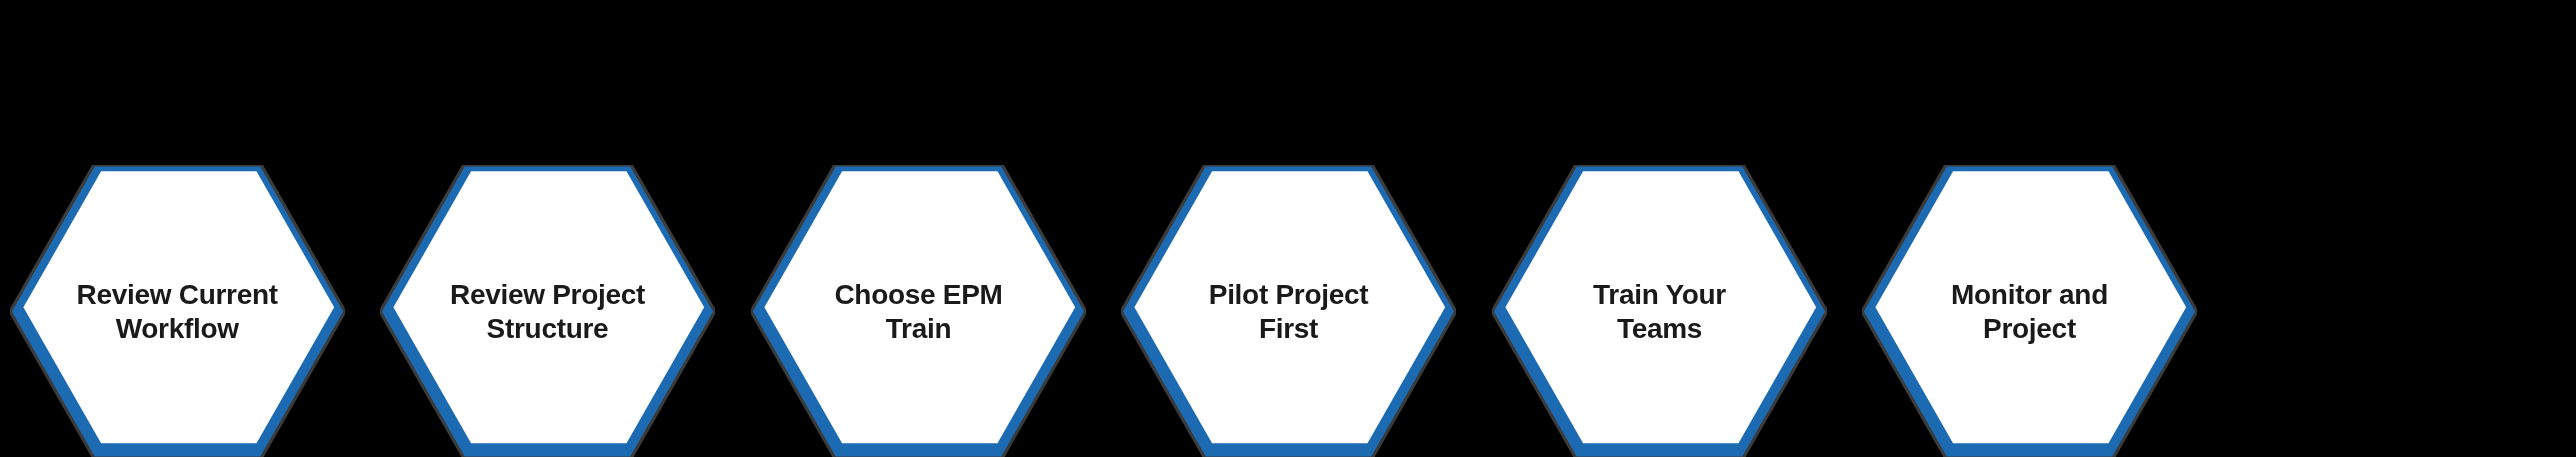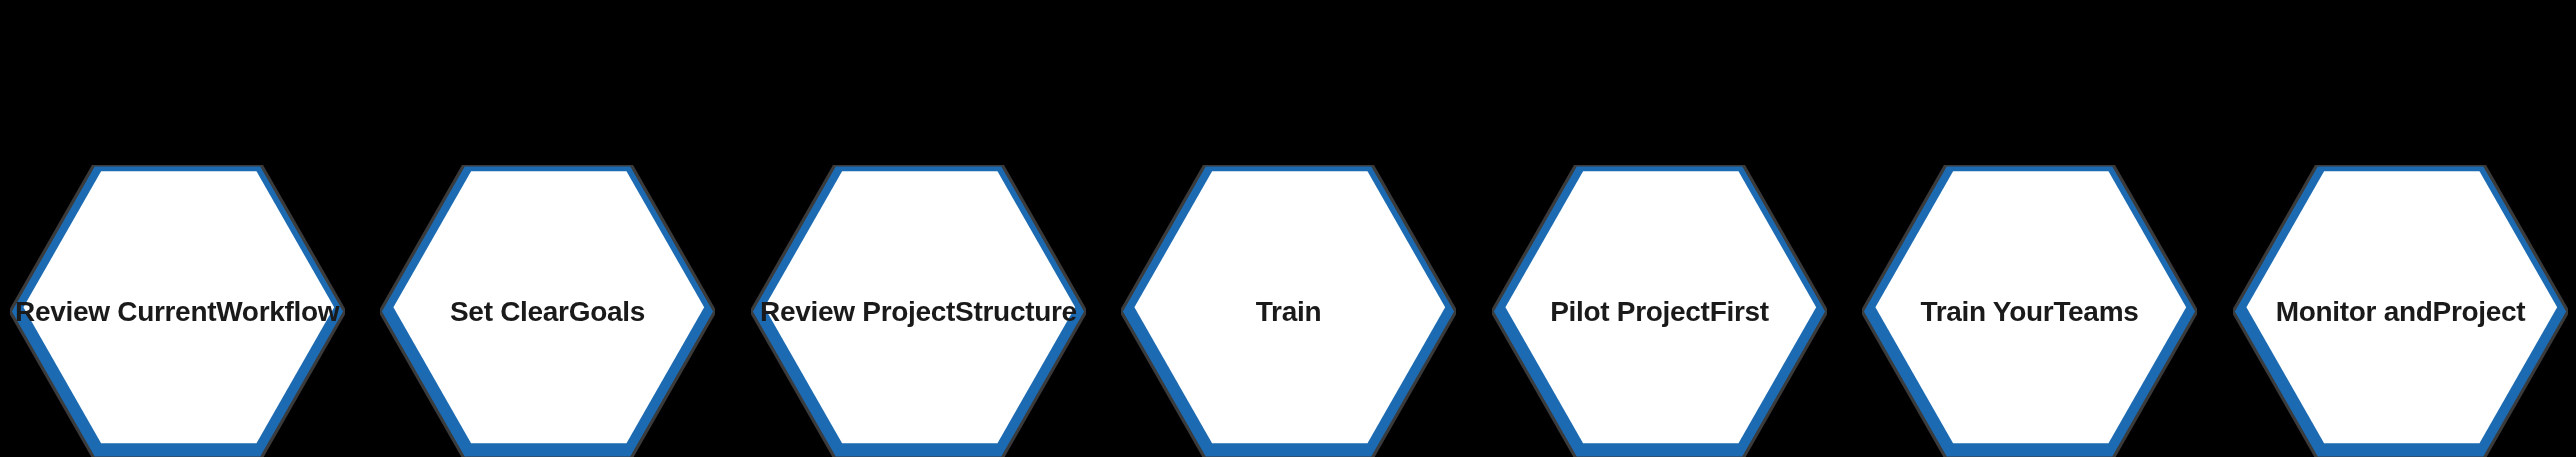--- a/index.html
+++ b/index.html
@@ -44,21 +44,21 @@
     stroke-width:5;
     stroke-linejoin:miter;
   }
   .hex-inner{
     fill:var(--hex-fill);
   }
   .label{
     position:absolute;
     inset:0;
     display:flex;
-    flex-direction:row;
+    flex-direction:column;
     align-items:center;
     justify-content:center;
     text-align:center;
     font-weight:700;
     font-size:28px;
     line-height:1.18;
     letter-spacing:-0.3px;
     color:var(--text);
   }
 </style>
@@ -71,48 +71,39 @@
     <svg viewBox="0 0 520 455" aria-hidden="true">
       <polygon class="hex-outer" points="0,227.5 130,0 390,0 520,227.5 390,455 130,455"></polygon>
       <polygon class="hex-inner" points="0,227.5 130,0 390,0 520,227.5 390,455 130,455" transform="translate(262,221) scale(0.928) translate(-260,-227.5)"></polygon>
     </svg>
     <div class="label">
       <span>Review Current</span>
       <span>Workflow</span>
     </div>
   </div>
 
-  <div class="hex">
-    <svg viewBox="0 0 520 455" aria-hidden="true">
-      <polygon class="hex-outer" points="0,227.5 130,0 390,0 520,227.5 390,455 130,455"></polygon>
-      <polygon class="hex-inner" points="0,227.5 130,0 390,0 520,227.5 390,455 130,455" transform="translate(262,221) scale(0.928) translate(-260,-227.5)"></polygon>
-    </svg>
-    <div class="label">
-      <span>Set Clear</span>
-      <span>Goals</span>
-    </div>
-  </div>
 
   <div class="hex">
     <svg viewBox="0 0 520 455" aria-hidden="true">
       <polygon class="hex-outer" points="0,227.5 130,0 390,0 520,227.5 390,455 130,455"></polygon>
       <polygon class="hex-inner" points="0,227.5 130,0 390,0 520,227.5 390,455 130,455" transform="translate(262,221) scale(0.928) translate(-260,-227.5)"></polygon>
     </svg>
     <div class="label">
       <span>Review Project</span>
       <span>Structure</span>
     </div>
   </div>
 
   <div class="hex">
     <svg viewBox="0 0 520 455" aria-hidden="true">
       <polygon class="hex-outer" points="0,227.5 130,0 390,0 520,227.5 390,455 130,455"></polygon>
       <polygon class="hex-inner" points="0,227.5 130,0 390,0 520,227.5 390,455 130,455" transform="translate(262,221) scale(0.928) translate(-260,-227.5)"></polygon>
     </svg>
     <div class="label">
+      <span>Choose EPM</span>
       <span>Train</span>
     </div>
   </div>
 
   <div class="hex">
     <svg viewBox="0 0 520 455" aria-hidden="true">
       <polygon class="hex-outer" points="0,227.5 130,0 390,0 520,227.5 390,455 130,455"></polygon>
       <polygon class="hex-inner" points="0,227.5 130,0 390,0 520,227.5 390,455 130,455" transform="translate(262,221) scale(0.928) translate(-260,-227.5)"></polygon>
     </svg>
     <div class="label">

